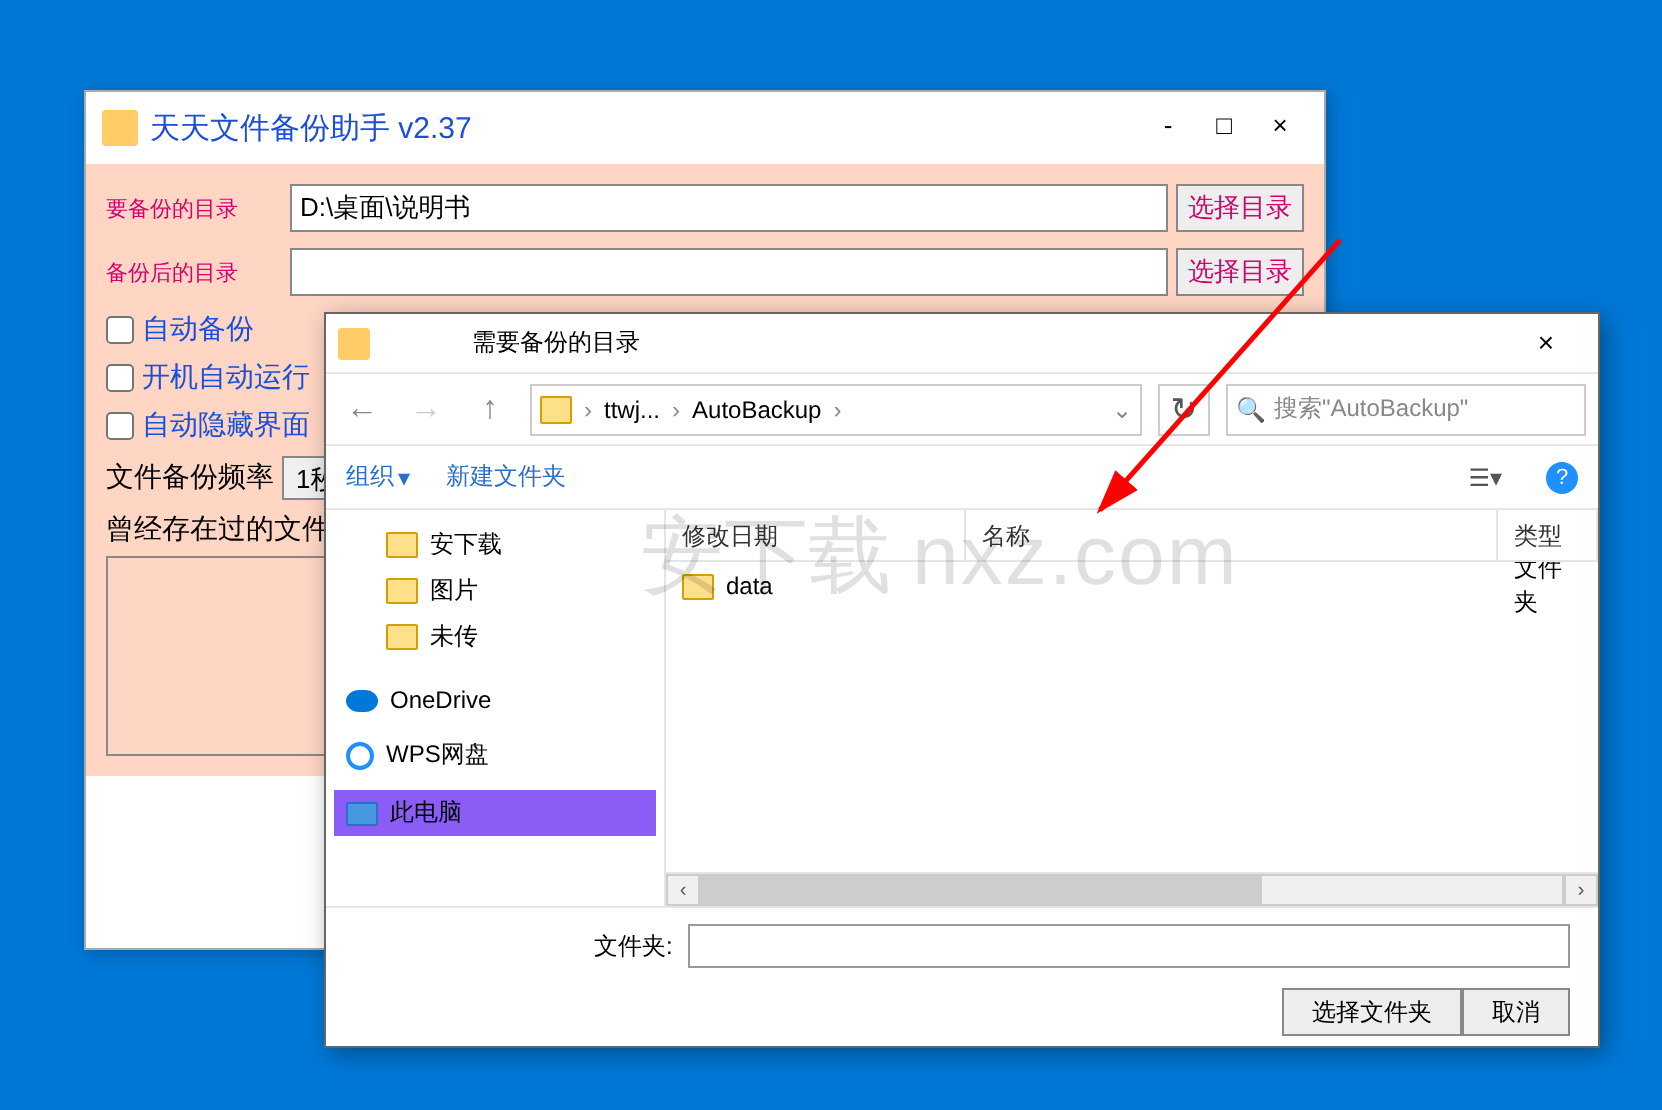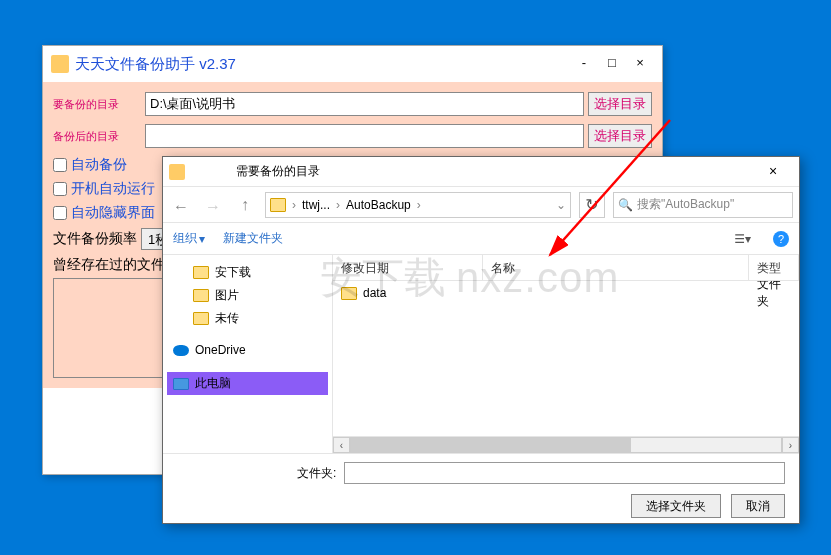--- a/index.html
+++ b/index.html
@@ -68,21 +68,21 @@
 .file-scroll { flex: 1; overflow: auto; }
 .hscroll { height: 17px; display:flex; border-top:1px solid #e5e5e5; }
 .hscroll .arrow { width:17px; background:#f0f0f0; border:1px solid #ccc; text-align:center; font-size:10px; line-height:15px; color:#555; cursor:pointer;}
 .hscroll .track { flex:1; background:#f0f0f0; border:1px solid #ccc; position:relative;}
 .hscroll .thumb { position:absolute; left:0; top:0; bottom:0; width:65%; background:#cdcdcd;}
 
 .dlg-footer { height: 70px; border-top: 1px solid #e5e5e5; padding: 8px 14px; display: flex; flex-direction: column; gap: 10px; }
 .folder-input-row { display: flex; align-items: center; gap: 8px; padding-left: 120px; }
 .folder-input-row .lbl { font-size: 12px; }
 .folder-input-row input { flex: 1; height: 22px; border: 1px solid #999; padding: 0 4px; font-size:12px; }
-.dlg-buttons { display: flex; justify-content: flex-end; gap: 10px; }
+.dlg-buttons { display: flex; justify-content: flex-end; }
 .dlg-btn { height: 24px; padding: 0 14px; border: 1px solid #888; background: #eee; font-size: 12px; cursor: pointer; }
 
 
 .arrow-svg { position: absolute; left: 480px; top: 115px; pointer-events: none; }
 
 
 .watermark { position: absolute; left: 320px; top: 250px; font-size: 42px; color: rgba(0,0,0,0.12); display:flex; align-items:center; gap:10px; pointer-events:none; font-family: Arial, sans-serif;}
 .watermark .wm-text { letter-spacing: 1px; }
 </style>
 </head>
@@ -182,20 +182,24 @@
       <div class="tree-item indent">
           <div class="folder-icon"></div>
           <span>未传</span>
         </div>
       <div style="height:10px"></div>
       <div class="tree-item">
           <div class="onedrive-icon"></div>
           <span>OneDrive</span>
         </div>
       <div style="height:6px"></div>
+      <div class="tree-item">
+          <div class="wps-icon"></div>
+          <span>WPS网盘</span>
+        </div>
       <div style="height:6px"></div>
       <div class="tree-item selected">
           <div class="pc-icon"></div>
           <span>此电脑</span>
         </div>
     </div>
     <div class="file-pane">
       <div class="file-header">
         <div class="col col-date">修改日期</div>
         <div class="col col-name">名称</div>

